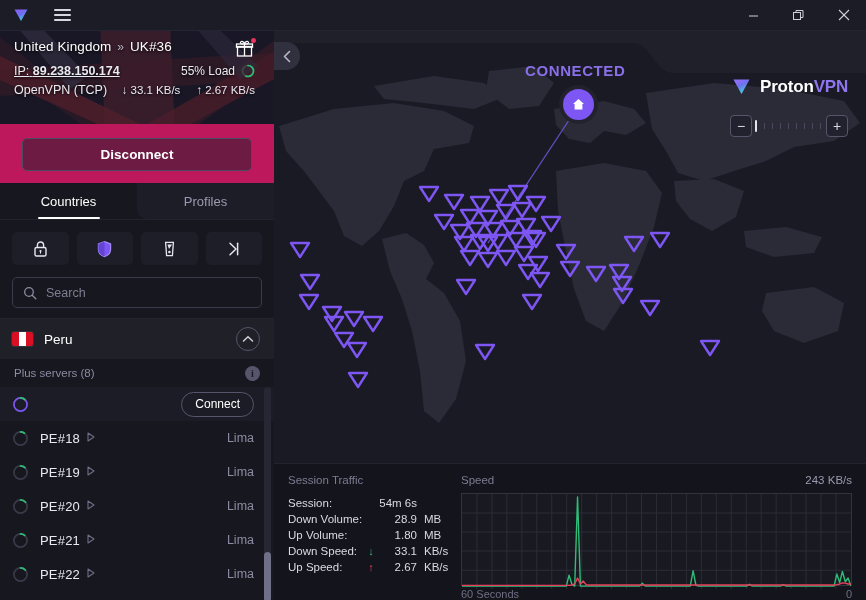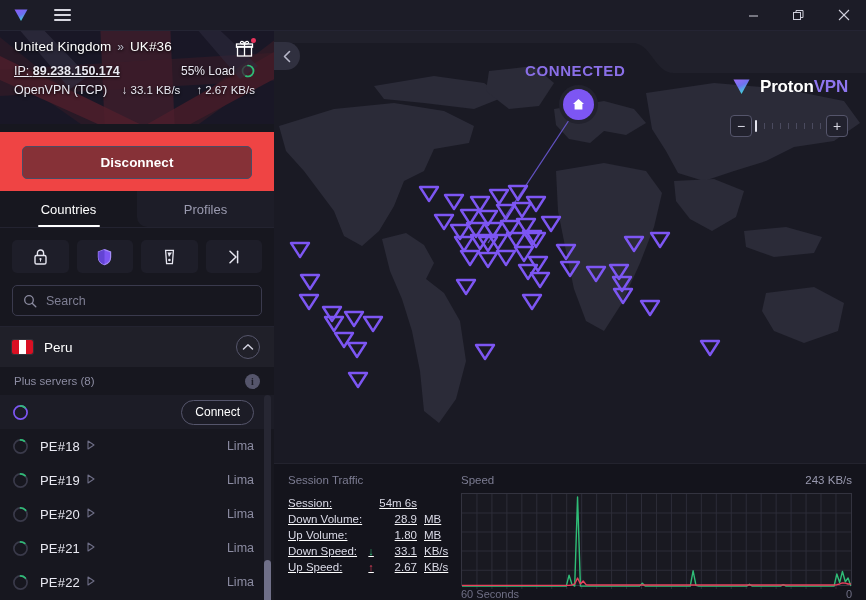--- a/index.html
+++ b/index.html
@@ -50,21 +50,21 @@
   .st-ip { font-size: 12.5px; color: #e9e9f2; text-shadow: 0 1px 3px #000; text-decoration: underline;}
   .st-ip b { font-weight: bold; }
   .st-load { margin-left: auto; display: flex; align-items: center; gap: 6px;
     font-size: 12px; color: #eaeaf3; text-shadow: 0 1px 3px #000; }
   .st-row3 { display: flex; align-items: center; margin-top: 5px; font-size: 12.5px; color: #eaeaf3;
     text-shadow: 0 1px 3px #000;}
   .st-proto { }
   .st-speeds { margin-left: auto; display: flex; gap: 16px; font-size: 11.5px; }
   .st-speeds span { display: flex; align-items: center; gap: 3px; }
 
-  .disc-wrap { padding: 14px 22px 12px 22px; background:#ef4444;margin-top:8px; }
+  .disc-wrap { padding: 14px 22px 12px 22px; background:#be185d; }
   .disc-btn {
     width: 100%; height: 33px; border-radius: 5px; border: 1px solid #4b4b63;
     background: rgba(30,30,42,.5); color: #fff; font-size: 13.5px; font-weight: bold;
     display: flex; align-items: center; justify-content: center; cursor: pointer;
   }
 
   
   .tabs { display: flex; height: 36px; position: relative; background: #17171f;}
   .tab { flex: 1; display: flex; align-items: center; justify-content: center;
     font-size: 13px; color: #9b9bb0; cursor: pointer; position: relative; }
@@ -192,21 +192,21 @@
   .zthumb { position: absolute; top: 5px; left: 3px; width: 2px; height: 12px; background: #e4e4ee; border-radius:1px;}
 
   
   .stats {
     position: absolute; left: 274px; bottom: 0; width: 592px; height: 137px;
     background: #14141c; z-index: 12; border-top: 1px solid #23232e;
     display: flex; padding: 10px 14px 0 14px;
   }
   .sess { width: 168px; }
   .sess-title { font-size: 11.5px; color: #7c7c92; margin-bottom: 9px; }
-  .sess-tbl { width: 100%; border-collapse: collapse; text-decoration: underline; }
+  .sess-tbl { width: 100%; border-collapse: collapse; }
   .sess-tbl td { font-size: 11.5px; color: #dadae6; padding: 2px 0; vertical-align: middle;}
   .sess-tbl td.lbl { color: #dadae6; }
   .sess-tbl td.arrow { width: 14px; text-align: center; font-size: 11px; }
   .sess-tbl td.val { text-align: right; padding-right: 7px; }
   .sess-tbl td.unit { width: 32px; color: #dadae6; }
 
   .speedpanel { flex: 1; margin-left: 5px; position: relative; }
   .sp-head { display: flex; align-items: baseline; }
   .sp-title { font-size: 11.5px; color: #7c7c92; }
   .sp-max { margin-left: auto; font-size: 11.5px; color: #9a9ab0; }

